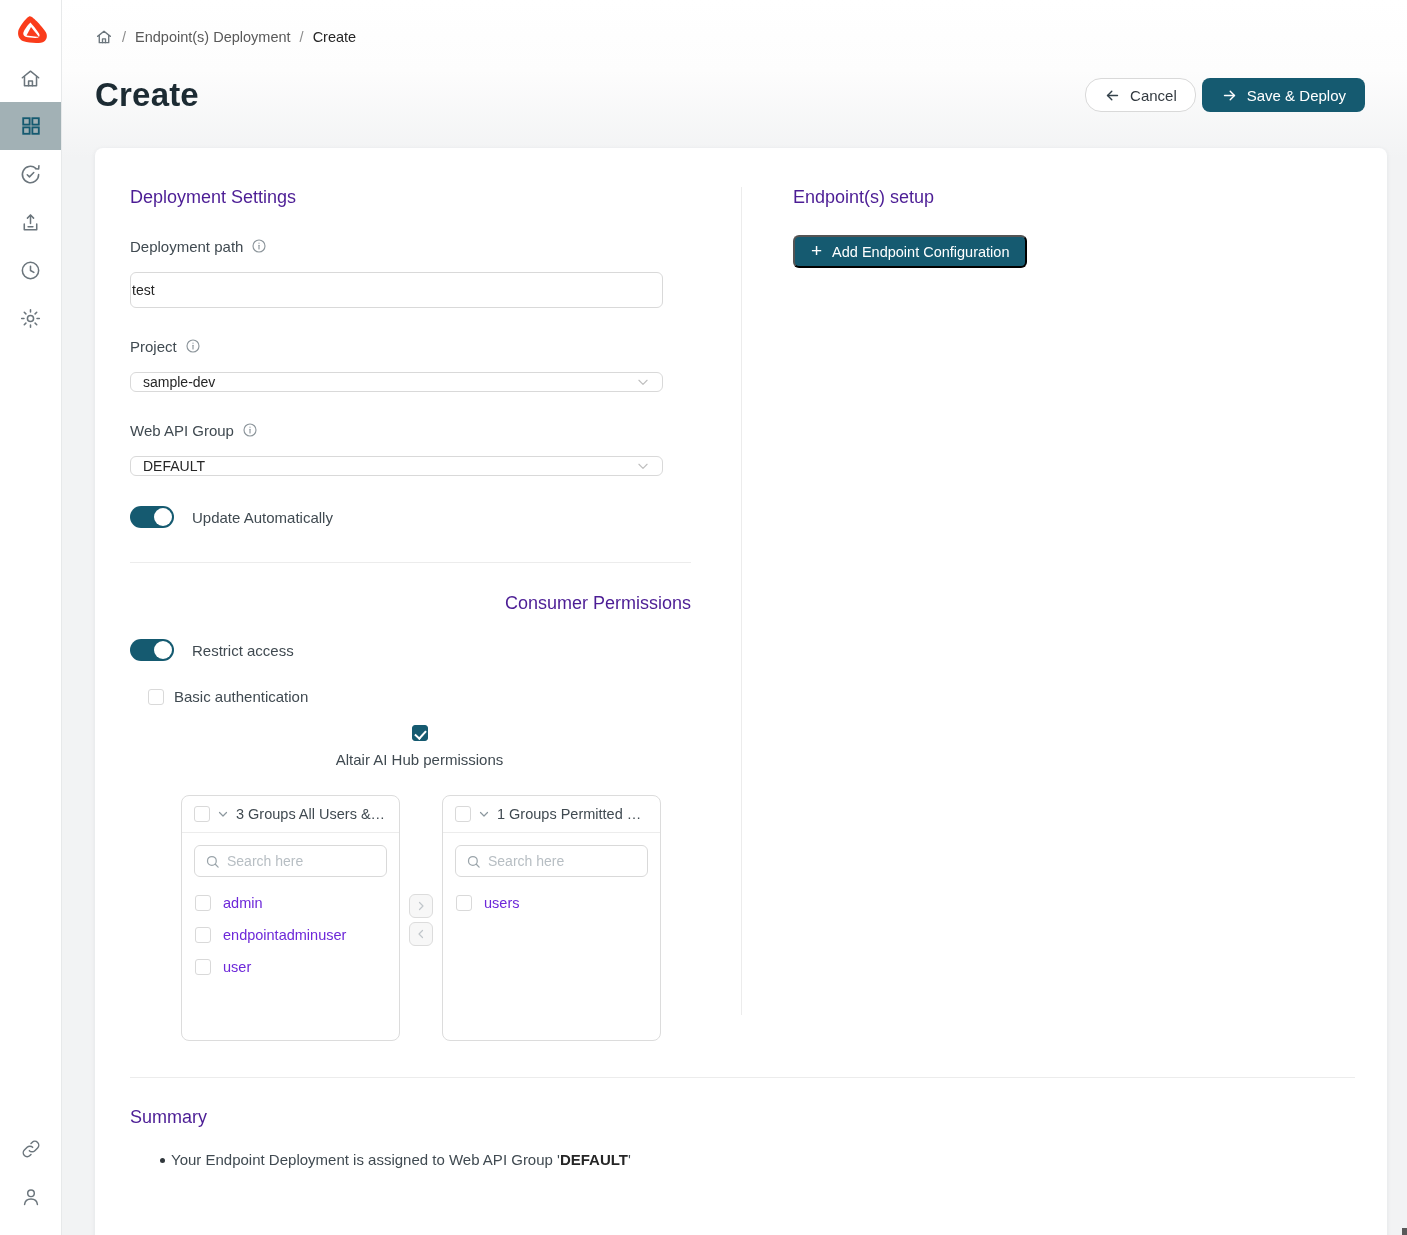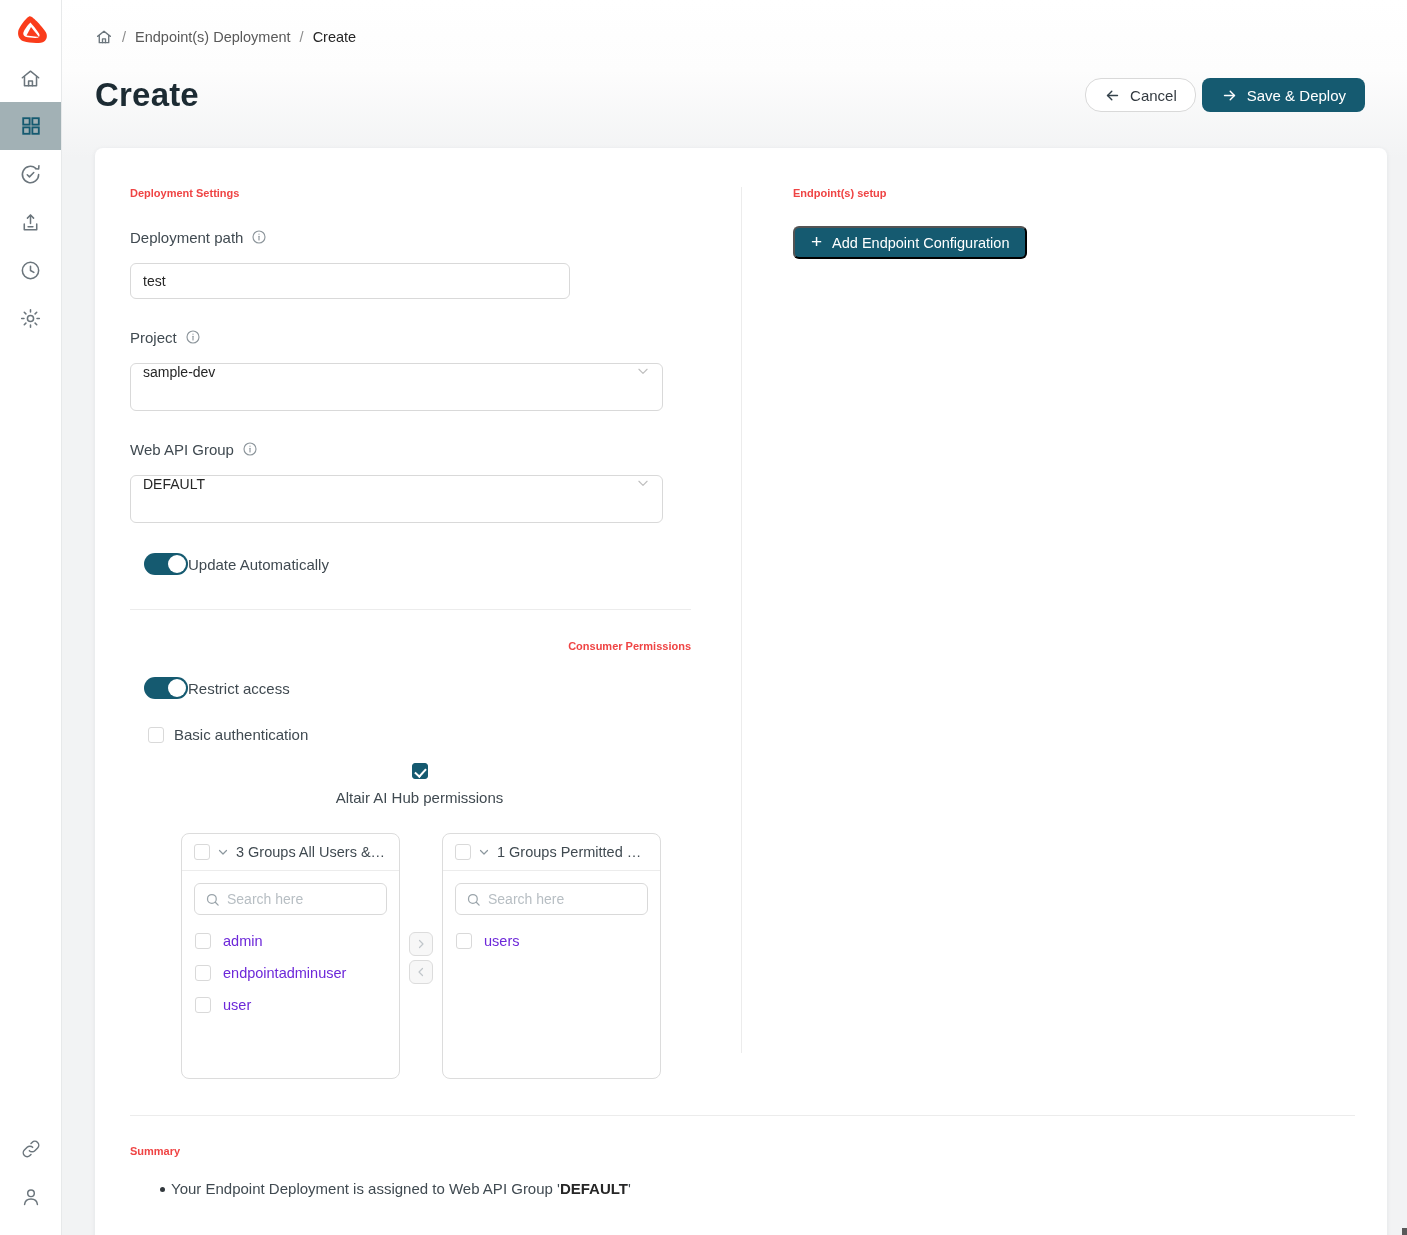--- a/index.html
+++ b/index.html
@@ -33,28 +33,28 @@
   .btn-cancel { background:#ffffff; color:#333a40; border-color:#d9d9d9; border-radius:16px; }
   .btn-primary { background:#155a70; color:#ffffff; border-radius:8px; }
 
   
   .card { margin:34px 20px 0 33px; background:#ffffff; border-radius:8px; box-shadow:0 1px 5px rgba(20,40,50,.07); padding:39px 36px 10px 35px; min-height:1100px; }
   .columns { display:flex; }
   .col-left { width:561px; flex-shrink:0; }
   .v-divider { width:1px; background:#ececec; margin:0 0 26px 50px; }
   .col-right { flex:1; padding-left:51px; }
 
-  .section-heading { font-size:11px; font-weight:700; color:#ef4444; }
+  .section-heading { font-size:18px; font-weight:400; color:#4c1d95; }
   .field { margin-top:30px; }
   .field-label { display:flex; align-items:flex-start; gap:8px; font-size:15px; color:#404a51; }
-  .text-input { margin-top:17px; width:440px; height:36px; border:1px solid #d9d9d9; border-radius:6px; padding:0 12px; font-size:14px; color:#262626; font-family:inherit; outline:none; background:#fff; }
-  .select { margin-top:17px; width:533px; height:48px; border:1px solid #d9d9d9; border-radius:6px; padding:0 12px; font-size:14px; color:#262626; background:#fff; display:flex; align-items:flex-start; justify-content:space-between; cursor:pointer; }
+  .text-input { margin-top:17px; width:533px; height:36px; border:1px solid #d9d9d9; border-radius:6px; padding:0 1px; font-size:14px; color:#262626; font-family:inherit; outline:none; background:#fff; }
+  .select { margin-top:17px; width:533px; height:20px; border:1px solid #d9d9d9; border-radius:6px; padding:0 12px; font-size:14px; color:#262626; background:#fff; display:flex; align-items:center; justify-content:space-between; cursor:pointer; }
   .select svg { stroke:#bfbfbf; }
 
-  .toggle-row { display:flex; align-items:center; margin-top:22px;margin-left:14px; }
+  .toggle-row { display:flex; align-items:center; gap:18px; margin-top:22px; }
   .toggle { position:relative; width:44px; height:22px; border-radius:11px; background:#155a70; cursor:pointer; flex-shrink:0; }
   .toggle .knob { position:absolute; top:2px; right:2px; width:18px; height:18px; border-radius:50%; background:#fff; }
   .toggle-label { font-size:15px; color:#404a51; }
 
   .section-divider { border:none; border-top:1px solid #ececec; margin:34px 0 0 0; }
   .cp-desc { margin-top:22px; font-size:15px; color:#404a51; }
 
   .check-row { display:flex; align-items:center; gap:10px; margin:0 0 0 18px; cursor:pointer; }
   .check-row + .check-row { margin-top:20px;flex-direction:column; }
   .checkbox { width:16px; height:16px; border:1px solid #d9d9d9; border-radius:3px; background:#fff; flex-shrink:0; position:relative; }

